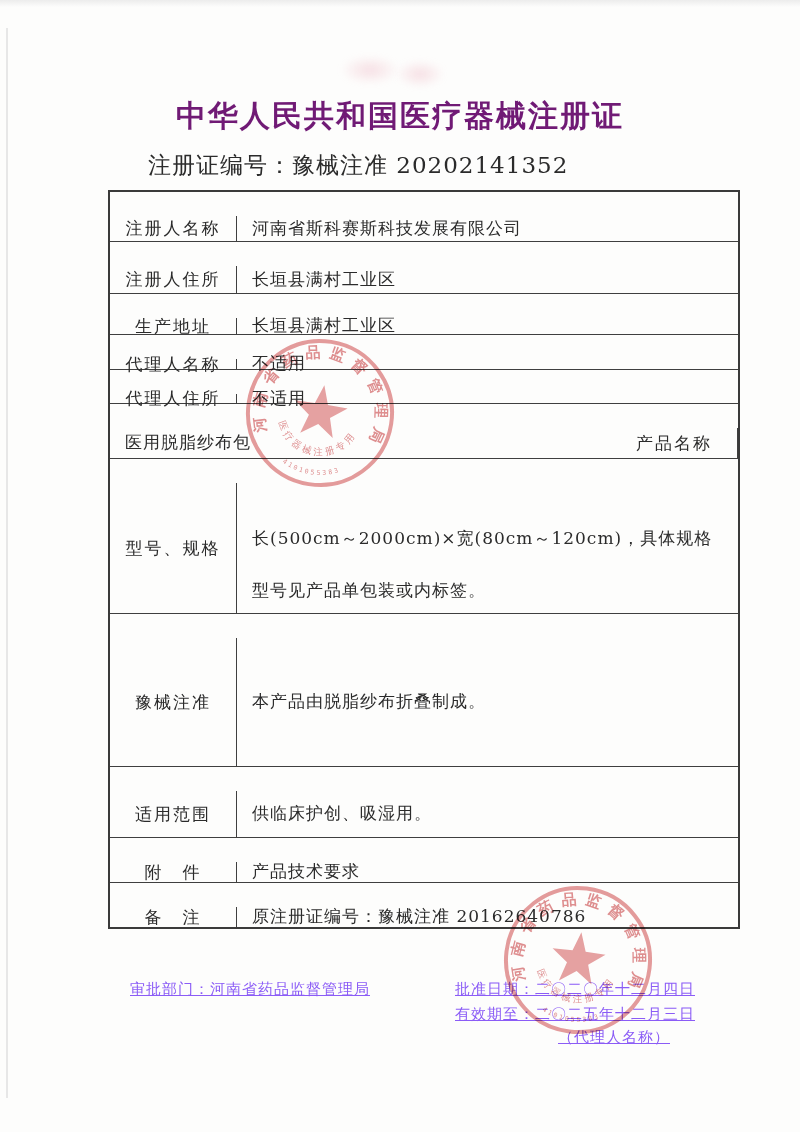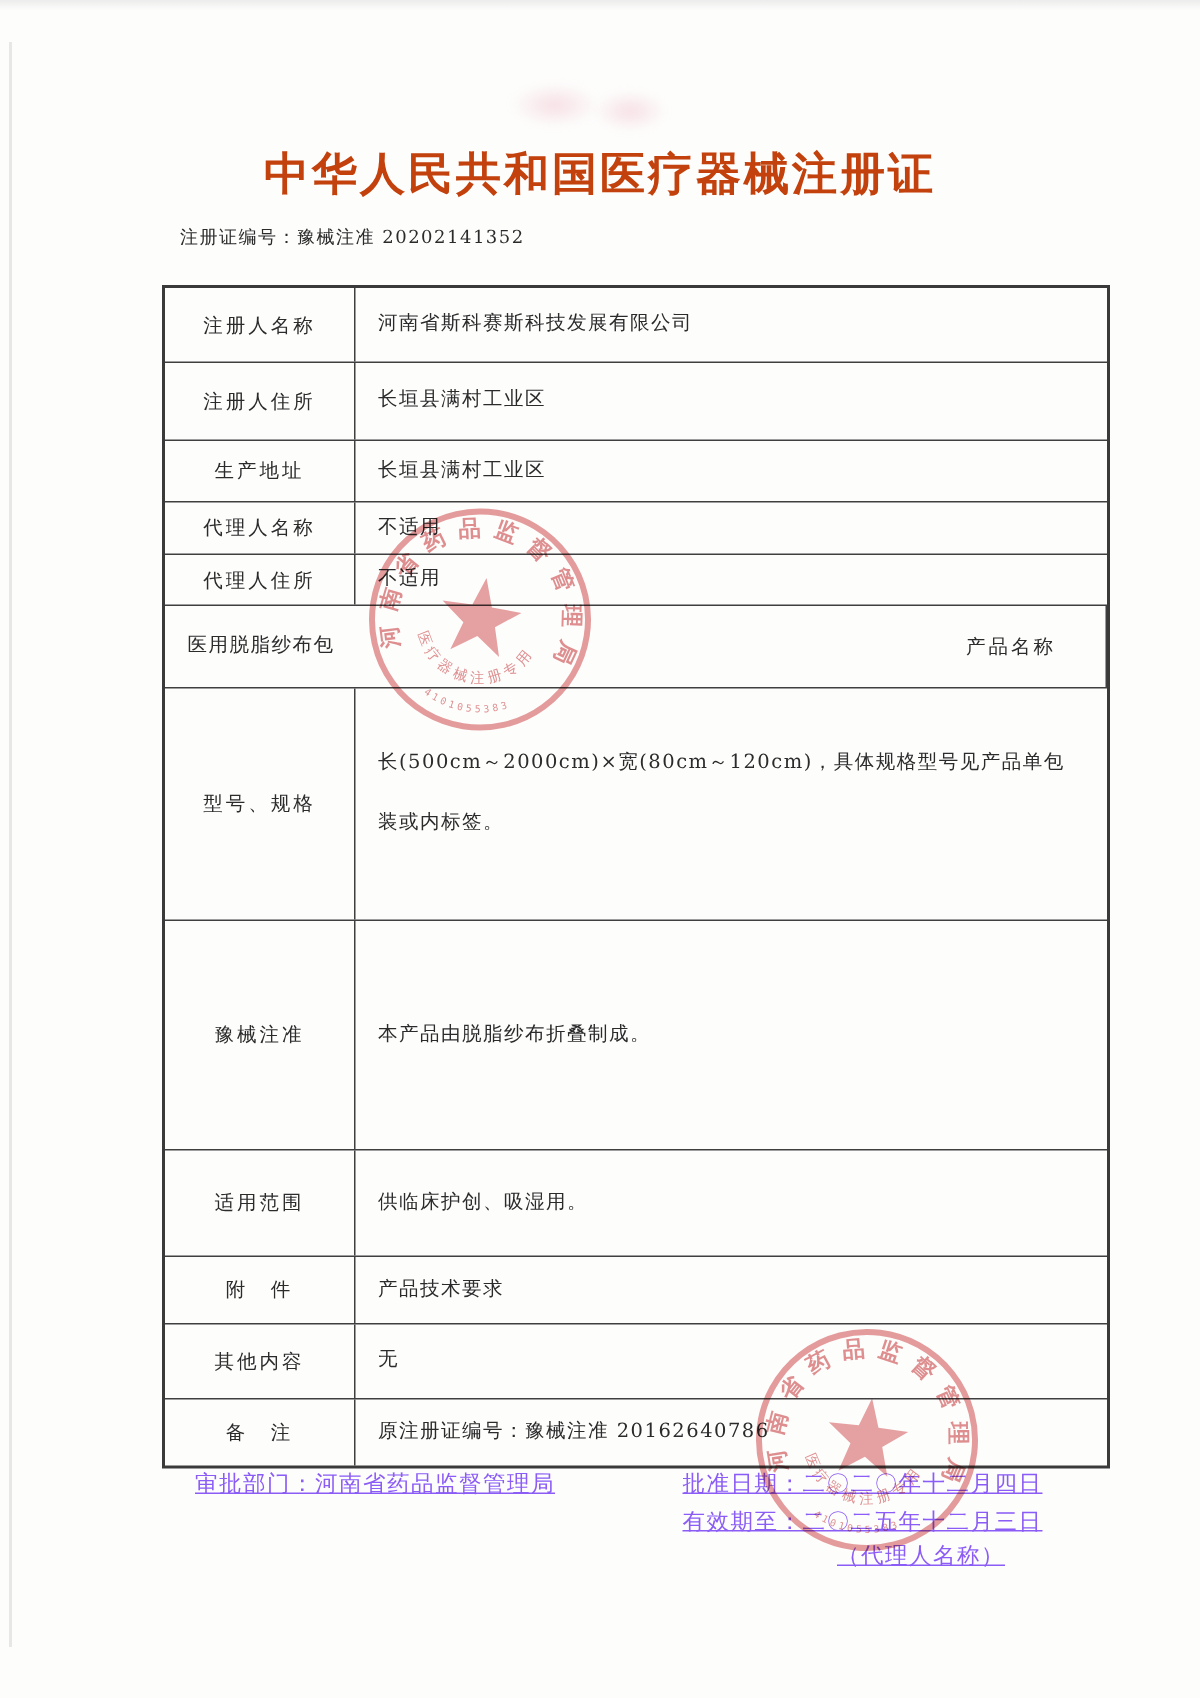--- a/index.html
+++ b/index.html
@@ -25,37 +25,37 @@
     background:radial-gradient(rgba(236,170,185,.35),rgba(255,255,255,0) 70%);
     filter:blur(3px);
   }
   .smudge.a{left:340px;top:55px;width:60px;height:30px;}
   .smudge.b{left:395px;top:60px;width:50px;height:28px;}
 
   .doc-title{
     position:absolute;left:0;top:96px;width:100%;
     text-align:center;
     font-family:"DejaVu Sans","Liberation Sans",sans-serif;
-    font-weight:bold;font-size:30px;letter-spacing:2px;color:#c2410c;
+    font-weight:bold;font-size:30px;letter-spacing:2px;color:#701a75;
   }
   .cert-line{
-    position:absolute;left:120px;top:150px;
-    font-size:12px;letter-spacing:1px;color:#2b2b2b;
+    position:absolute;left:148px;top:150px;
+    font-size:23px;letter-spacing:1px;color:#2b2b2b;
   }
 
   
   .cert-table{
     position:absolute;left:108px;top:190px;width:632px;
     border:2px solid #3a3a3a;
     box-sizing:border-box;
     display:flex;flex-direction:column;
   }
   .row{display:flex;border-bottom:1px solid #3f3f3f;box-sizing:border-box;}
   .row:last-child{border-bottom:none;justify-content:space-between;}
-  .cell{box-sizing:border-box;font-size:13px;}
+  .cell{box-sizing:border-box;font-size:17px;margin-top:24px;}
   .cell.label{
     width:127px;flex:0 0 127px;
     border-right:1px solid #3f3f3f;
     display:flex;align-items:center;justify-content:center;
     text-align:center;letter-spacing:2px;
   }
   .cell.value{
     flex:1;display:flex;align-items:center;
     padding:4px 16px 4px 15px;letter-spacing:1px;line-height:1.6;
   }
@@ -136,24 +136,20 @@
       <div class="cell value">本产品由脱脂纱布折叠制成。</div>
     </div>
     <div class="row" style="height:71px">
       <div class="cell label">适用范围</div>
       <div class="cell value">供临床护创、吸湿用。</div>
     </div>
     <div class="row" style="height:45px">
       <div class="cell label">附　件</div>
       <div class="cell value">产品技术要求</div>
     </div>
-    <div class="row" style="height:50px">
-      <div class="cell label">其他内容</div>
-      <div class="cell value">无</div>
-    </div>
     <div class="row" style="height:44px">
       <div class="cell label">备　注</div>
       <div class="cell value">原注册证编号：豫械注准 20162640786</div>
     </div>
   </div>
 
   <div class="footer-line f-dept">审批部门：河南省药品监督管理局</div>
   <div class="footer-line f-approve">批准日期：二〇二〇年十二月四日</div>
   <div class="footer-line f-valid">有效期至：二〇二五年十二月三日</div>
   <div class="footer-line f-sealnote">（代理人名称）</div>

